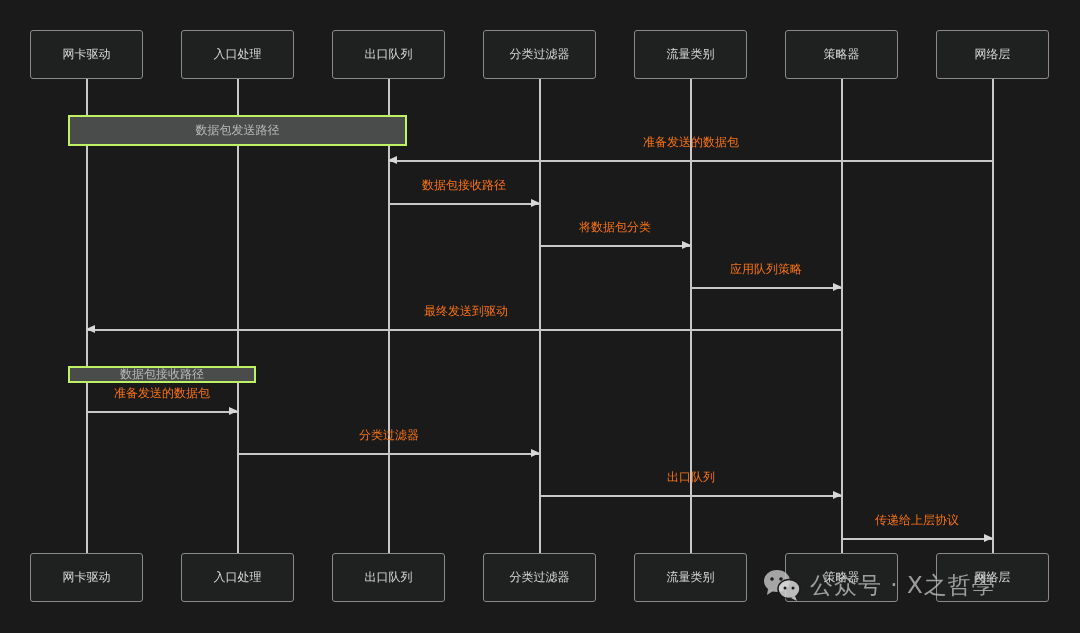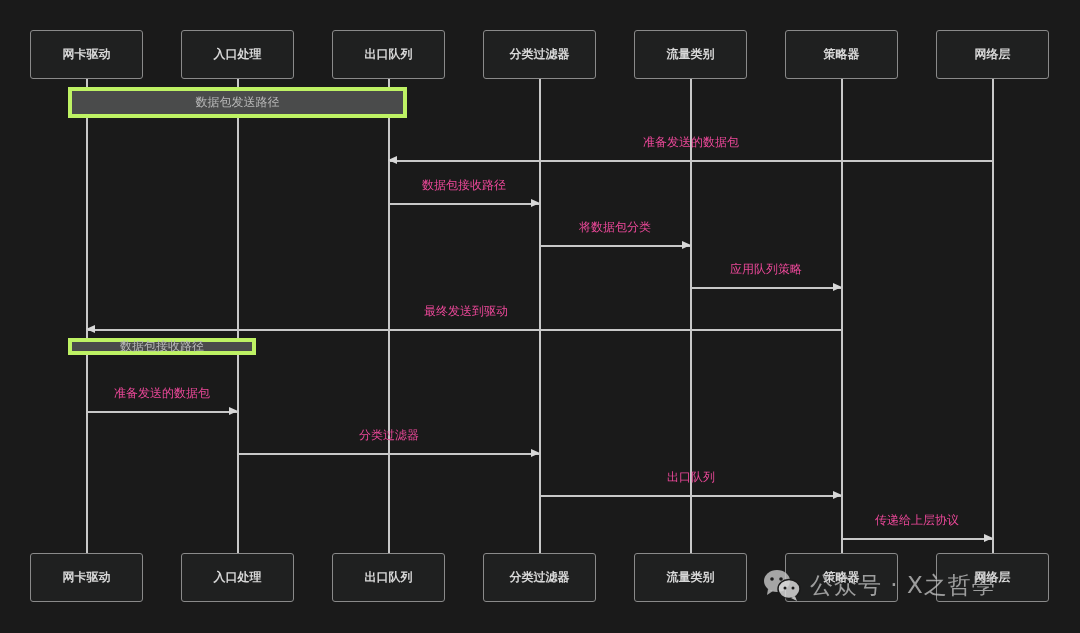--- a/index.html
+++ b/index.html
@@ -1,24 +1,24 @@
 <!DOCTYPE html>
 <html><head>
 <meta charset="utf-8">
 <style>
   html, body { margin:0; padding:0; }
   body { width:1080px; height:633px; background:#1a1a1a; position:relative; overflow:hidden;
          font-family:"DejaVu Sans","Liberation Sans",sans-serif; }
   .actor { position:absolute; width:113px; height:49px; box-sizing:border-box;
            border:1.5px solid #8a8a8a; border-radius:3px; background:#1f2020;
-           color:#d8d8d8; font-size:12px; display:flex; align-items:center; justify-content:center;font-weight:bold; }
+           color:#d8d8d8; font-size:12px; display:flex; align-items:center; justify-content:center; }
   .lifeline { position:absolute; width:1.5px; background:#c8c8c8; }
-  .note { position:absolute; background:#4a4b4b; border:4px solid #bef264; box-sizing:border-box;
-          color:#b8b8b8; font-size:12px; display:flex; align-items:center; justify-content:center; }
-  .msg-label { position:absolute; color:#ec4899; font-size:12px; text-align:center; white-space:nowrap; transform:translateX(-50%); }
+  .note { position:absolute; background:#4a4b4b; border:2px solid #bef264; box-sizing:border-box;
+          color:#b8b8b8; font-size:12px; display:flex; align-items:center; justify-content:center;margin-top:28px; }
+  .msg-label { position:absolute; color:#f97316; font-size:12px; text-align:center; white-space:nowrap; transform:translateX(-50%); }
   .arrow { position:absolute; height:1.5px; background:#c8c8c8; }
   .arrow.right::after { content:""; position:absolute; right:-1px; top:-4px; border-left:9px solid #d8d8d8;
                         border-top:4.5px solid transparent; border-bottom:4.5px solid transparent; }
   .arrow.left::before { content:""; position:absolute; left:-1px; top:-4px; border-right:9px solid #d8d8d8;
                         border-top:4.5px solid transparent; border-bottom:4.5px solid transparent; }
   .watermark { position:absolute; left:762px; top:568px; display:flex; align-items:center; gap:8px;
                color:rgba(200,200,200,0.75); font-size:23px; letter-spacing:1px; }
   .wm-icon { width:40px; height:34px; position:relative; }
 </style>
 </head>

